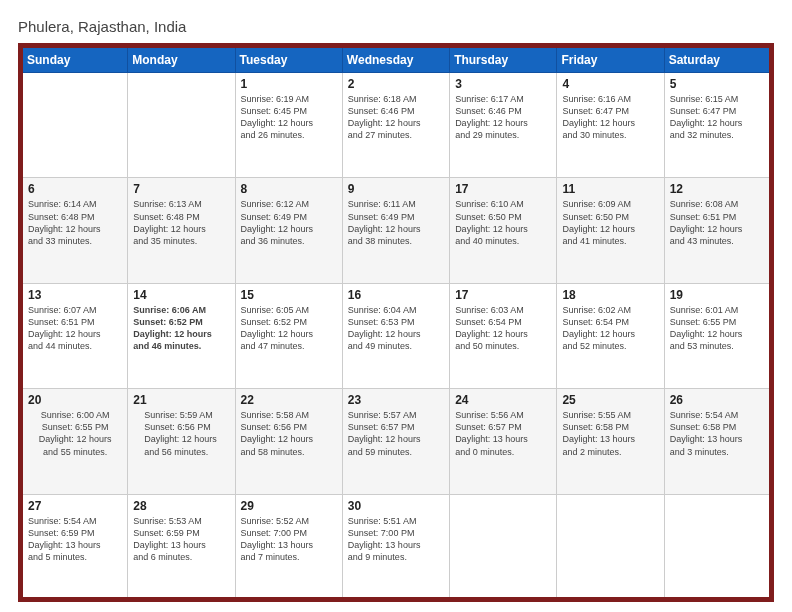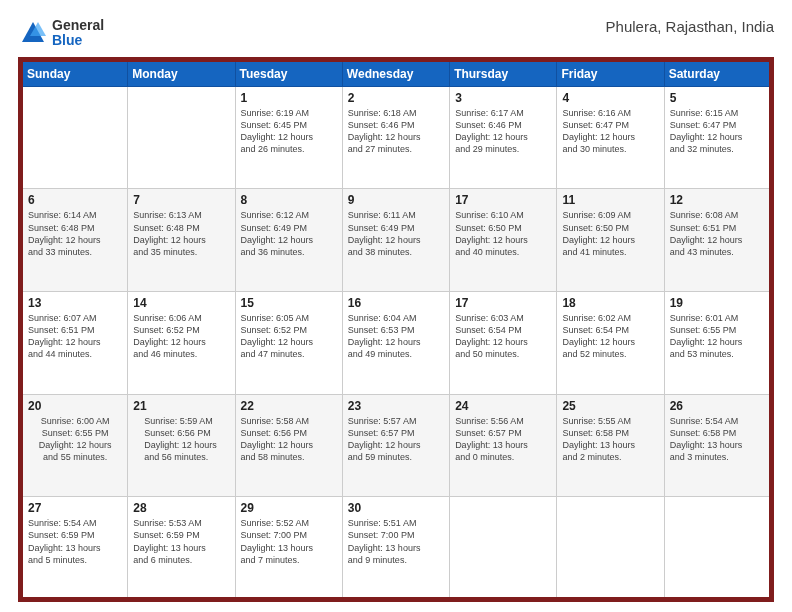--- a/index.html
+++ b/index.html
@@ -104,30 +104,20 @@
     }
     .row-white td {
       background: #fff;
     }
   </style>
 </head>
 <body>
 
 <div class="page">
   <div class="header">
-    <div class="logo">
-      <svg class="logo-icon" viewBox="0 0 30 30">
-        <polygon points="15,4 26,24 4,24" fill="#1565c0"></polygon>
-        <polygon points="20,4 28,18 12,18" fill="#42a5f5" opacity="0.7"></polygon>
-      </svg>
-      <div class="logo-text">
-        <span class="logo-general">General</span>
-        <span class="logo-blue">Blue</span>
-      </div>
-    </div>
     <div class="title-block">
       <div class="calendar-subtitle">Phulera, Rajasthan, India</div>
     </div>
   </div>
 
   <table class="calendar">
     <thead>
       <tr>
         <th>Sunday</th>
         <th>Monday</th>
@@ -232,21 +222,21 @@
         <tr class="row-white">
           <td>
             <span class="day-num">13</span>
             <div class="day-info" style="white-space: pre-line;">Sunrise: 6:07 AM
 Sunset: 6:51 PM
 Daylight: 12 hours
 and 44 minutes.</div>
           </td>
           <td>
             <span class="day-num">14</span>
-            <div class="day-info" style="white-space: pre-line;">Sunrise: 6:06 AM
+            <div class="day-info" style="white-space: pre-line; font-weight: bold;">Sunrise: 6:06 AM
 Sunset: 6:52 PM
 Daylight: 12 hours
 and 46 minutes.</div>
           </td>
           <td>
             <span class="day-num">15</span>
             <div class="day-info" style="white-space: pre-line;">Sunrise: 6:05 AM
 Sunset: 6:52 PM
 Daylight: 12 hours
 and 47 minutes.</div>

